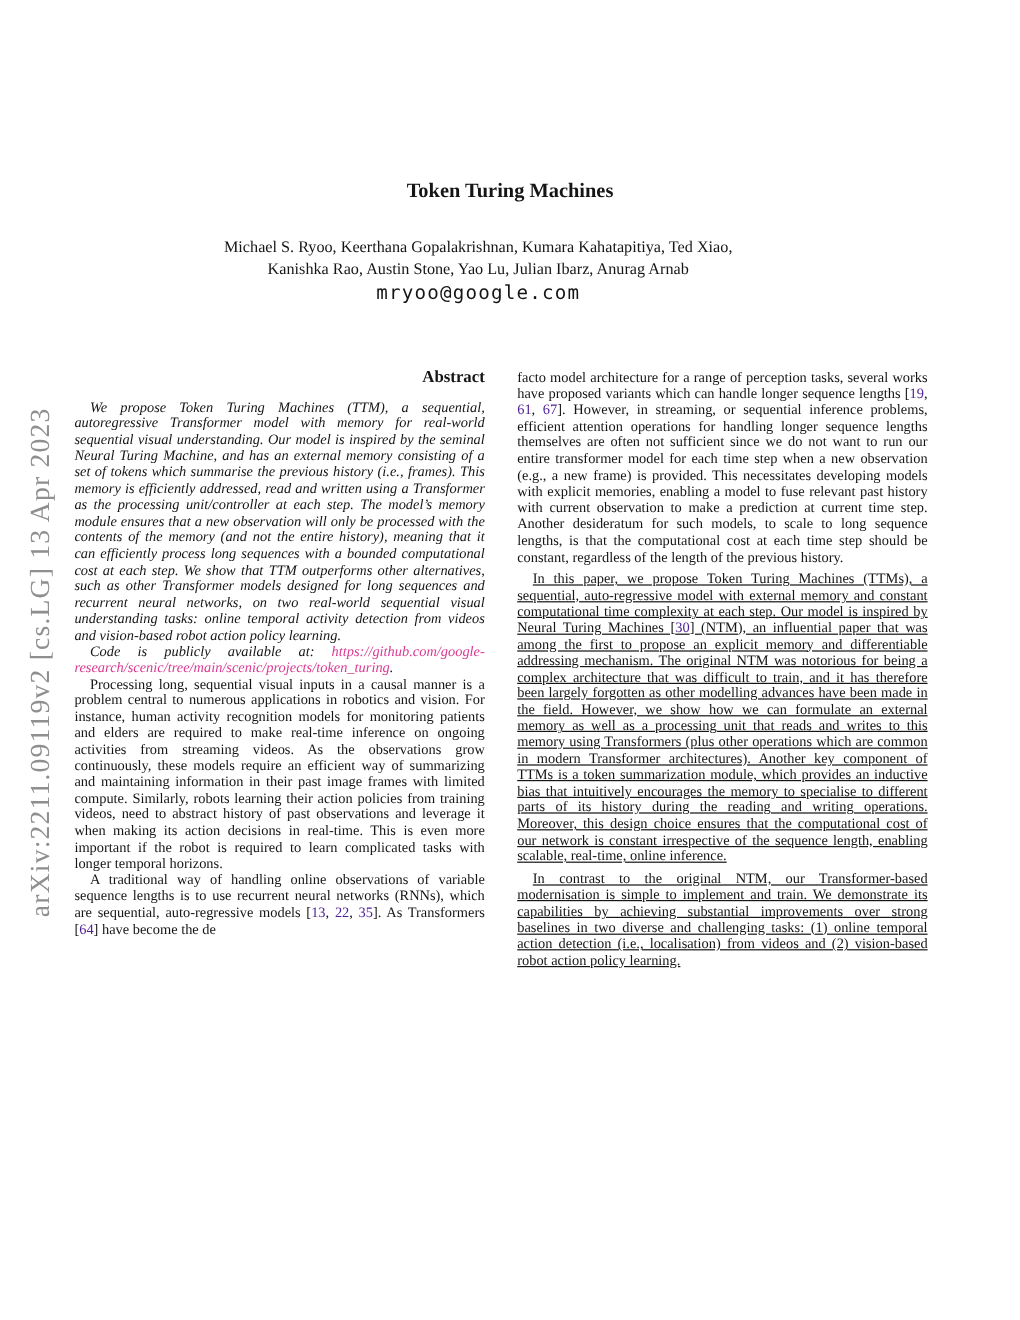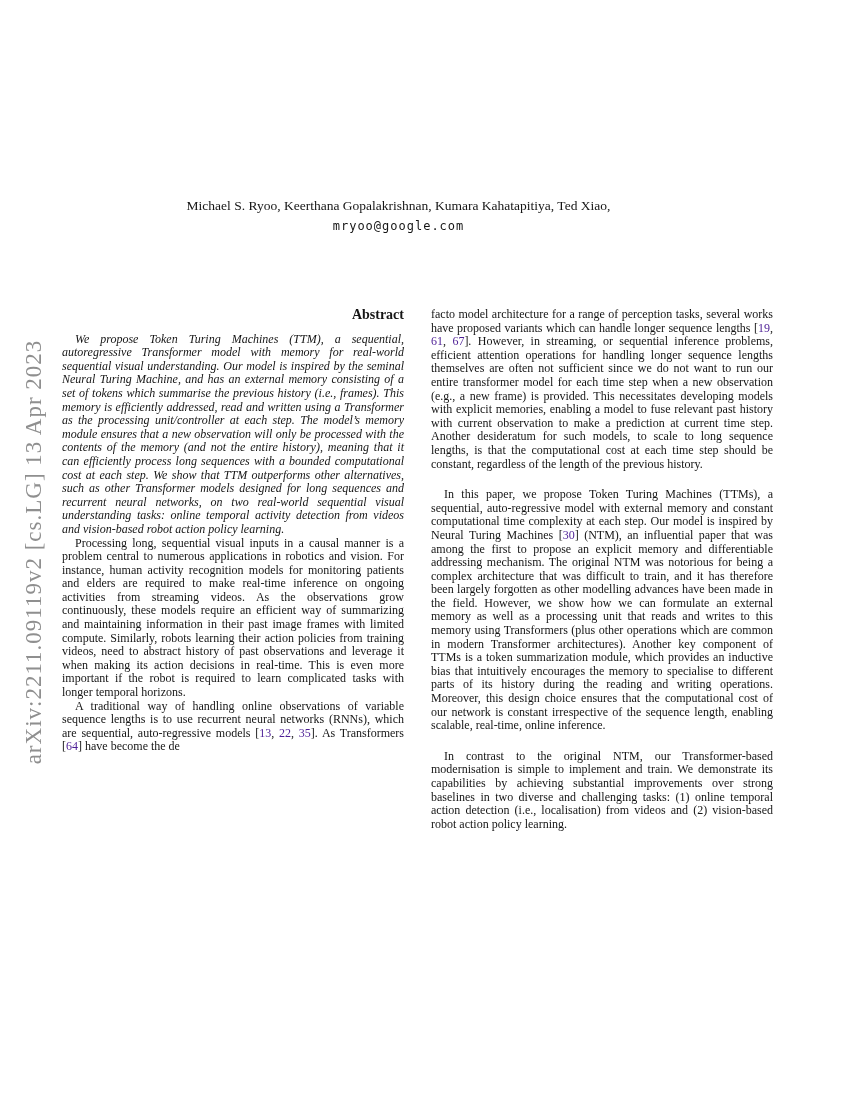--- a/index.html
+++ b/index.html
@@ -31,21 +31,21 @@
     text-align: center;
     font-size: 17px; font-weight: bold;
   }
   .authors-block {
     position: absolute; top: 197px; left: 0; width: 797px;
     text-align: center;
     font-size: 13.5px; line-height: 18px;
   }
   .email {
     font-family: "DejaVu Sans Mono", "Liberation Mono", monospace;
-    font-size: 12px; letter-spacing: 1px;
+    font-size: 16px; letter-spacing: 1px;
     margin-top: 2px;
   }
 
   
   .col {
     position: absolute; top: 308px;
     width: 342px;
     font-size: 12px; line-height: 13.6px;
     text-align: justify;
     hyphens: auto; -webkit-hyphens: auto;
@@ -61,42 +61,45 @@
   .abstract-body .link { font-style: italic; }
 
   .section-heading {
     font-weight: bold; font-size: 14px;
     text-align: left;
     margin: 17px 0 10px 0;
   }
 
   p.para { margin: 0; }
   p.indent { text-indent: 13px; }
-  p.gap-top { margin-top: 17px; }
+  p.gap-top { margin-top: 5px; text-decoration: underline; }
 
   .cite { color: #4c1d95; }
   .link { color: #da3a92; }
 </style>
 </head>
 <body>
 
 <div class="page">
 
   <div class="arxiv-watermark">arXiv:2211.09119v2  [cs.LG]  13 Apr 2023</div>
 
+  <h1 class="title">Token Turing Machines</h1>
 
   <div class="authors-block">
     <div>Michael S. Ryoo, Keerthana Gopalakrishnan, Kumara Kahatapitiya, Ted Xiao,</div>
+    <div>Kanishka Rao, Austin Stone, Yao Lu, Julian Ibarz, Anurag Arnab</div>
     <div class="email">mryoo@google.com</div>
   </div>
 
   <div class="col col-left">
     <div class="abstract-heading">Abstract</div>
     <div class="abstract-body">
       <p class="para indent"><span>We propose Token Turing Machines (TTM), a sequential, autoregressive Transformer model with memory for real-world sequential visual understanding. Our model is inspired by the seminal Neural Turing Machine, and has an external memory consisting of a set of tokens which summarise the previous history (i.e., frames). This memory is efficiently addressed, read and written using a Transformer as the processing unit/controller at each step. The model’s memory module ensures that a new observation will only be processed with the contents of the memory (and not the entire history), meaning that it can efficiently process long sequences with a bounded computational cost at each step. We show that TTM outperforms other alternatives, such as other Transformer models designed for long sequences and recurrent neural networks, on two real-world sequential visual understanding tasks: online temporal activity detection from videos and vision-based robot action policy learning.</span></p>
+      <p class="para indent"><span>Code is publicly available at: </span><span class="link">https://github.com/google-research/scenic/tree/main/scenic/projects/token_turing</span><span>.</span></p>
     </div>
 
     <p class="para indent"><span>Processing long, sequential visual inputs in a causal manner is a problem central to numerous applications in robotics and vision. For instance, human activity recognition models for monitoring patients and elders are required to make real-time inference on ongoing activities from streaming videos. As the observations grow continuously, these models require an efficient way of summarizing and maintaining information in their past image frames with limited compute. Similarly, robots learning their action policies from training videos, need to abstract history of past observations and leverage it when making its action decisions in real-time. This is even more important if the robot is required to learn complicated tasks with longer temporal horizons.</span></p>
     <p class="para indent"><span>A traditional way of handling online observations of variable sequence lengths is to use recurrent neural networks (RNNs), which are sequential, auto-regressive models [</span><span class="cite">13</span><span>, </span><span class="cite">22</span><span>, </span><span class="cite">35</span><span>]. As Transformers [</span><span class="cite">64</span><span>] have become the de</span></p>
   </div>
 
   <div class="col col-right">
     <p class="para"><span>facto model architecture for a range of perception tasks, several works have proposed variants which can handle longer sequence lengths [</span><span class="cite">19</span><span>, </span><span class="cite">61</span><span>, </span><span class="cite">67</span><span>]. However, in streaming, or sequential inference problems, efficient attention operations for handling longer sequence lengths themselves are often not sufficient since we do not want to run our entire transformer model for each time step when a new observation (e.g., a new frame) is provided. This necessitates developing models with explicit memories, enabling a model to fuse relevant past history with current observation to make a prediction at current time step. Another desideratum for such models, to scale to long sequence lengths, is that the computational cost at each time step should be constant, regardless of the length of the previous history.</span></p>
     <p class="para indent gap-top"><span>In this paper, we propose Token Turing Machines (TTMs), a sequential, auto-regressive model with external memory and constant computational time complexity at each step. Our model is inspired by Neural Turing Machines [</span><span class="cite">30</span><span>] (NTM), an influential paper that was among the first to propose an explicit memory and differentiable addressing mechanism. The original NTM was notorious for being a complex architecture that was difficult to train, and it has therefore been largely forgotten as other modelling advances have been made in the field. However, we show how we can formulate an external memory as well as a processing unit that reads and writes to this memory using Transformers (plus other operations which are common in modern Transformer architectures). Another key component of TTMs is a token summarization module, which provides an inductive bias that intuitively encourages the memory to specialise to different parts of its history during the reading and writing operations. Moreover, this design choice ensures that the computational cost of our network is constant irrespective of the sequence length, enabling scalable, real-time, online inference.</span></p>
     <p class="para indent gap-top"><span>In contrast to the original NTM, our Transformer-based modernisation is simple to implement and train. We demonstrate its capabilities by achieving substantial improvements over strong baselines in two diverse and challenging tasks: (1) online temporal action detection (i.e., localisation) from videos and (2) vision-based robot action policy learning.</span></p>

